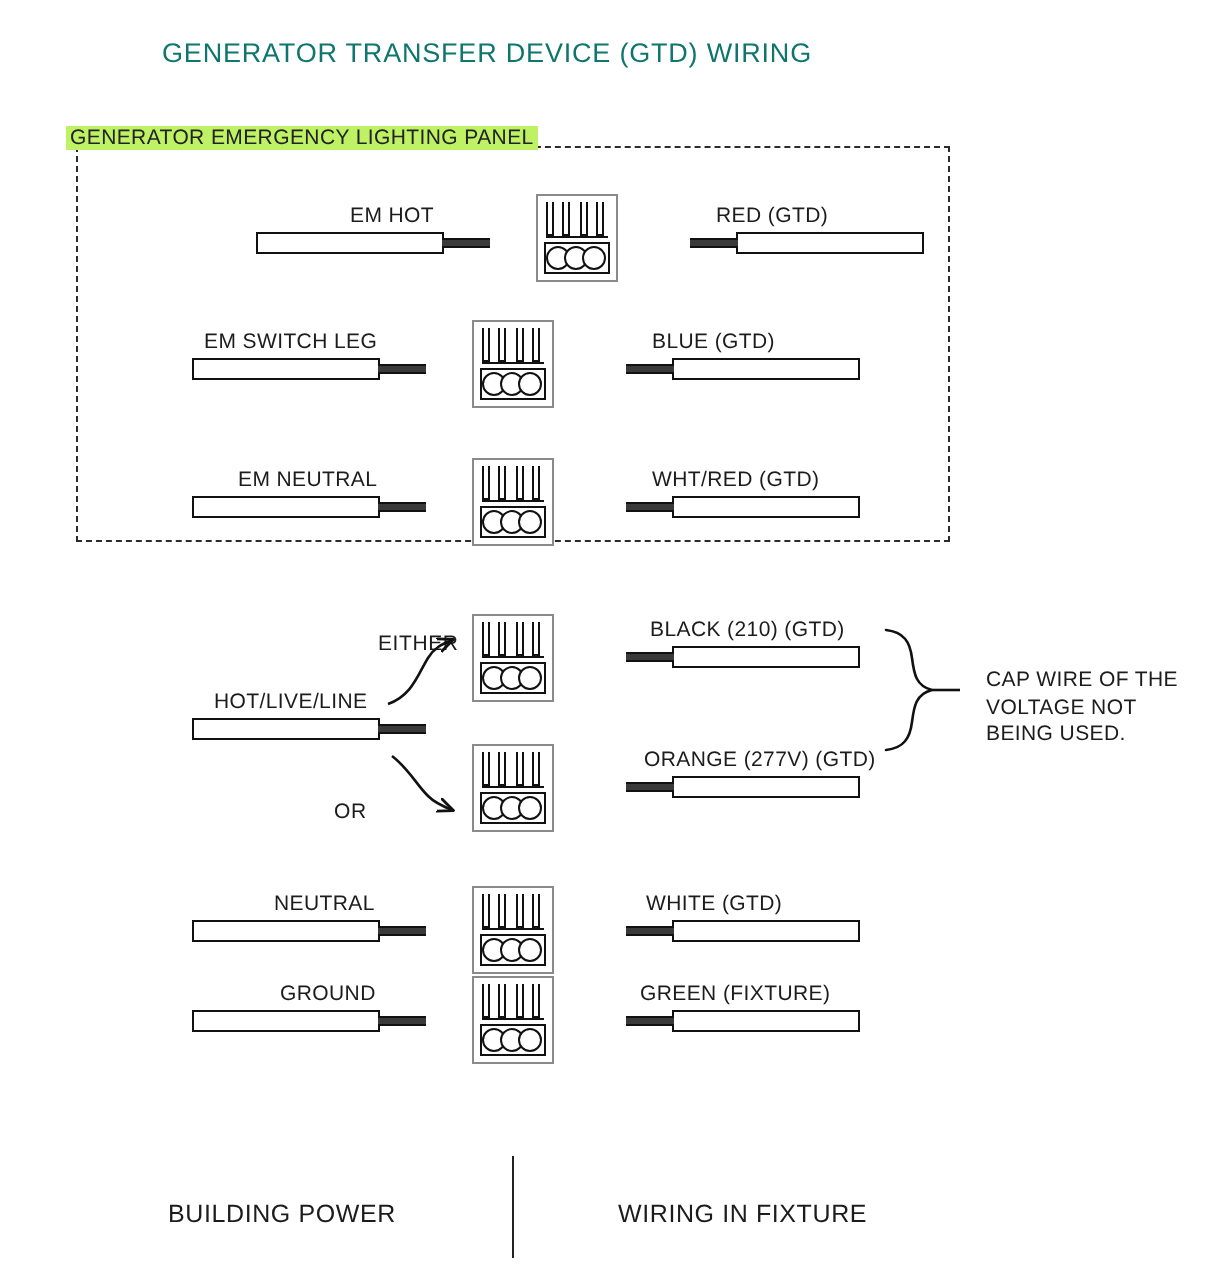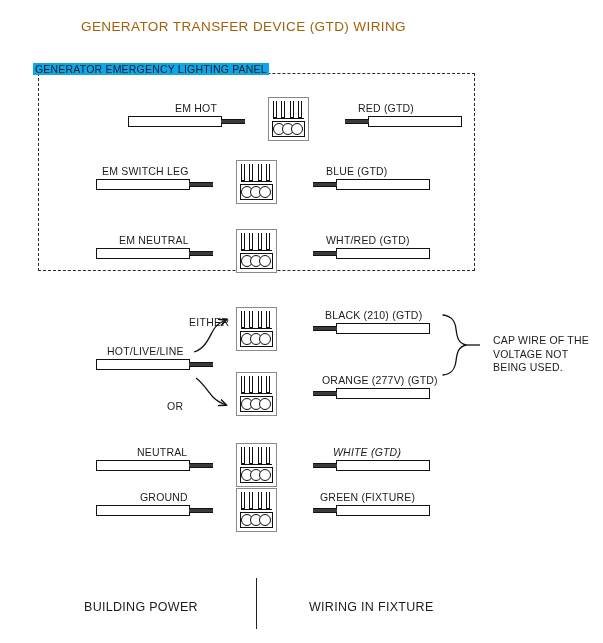--- a/index.html
+++ b/index.html
@@ -19,41 +19,41 @@
 
   
   .title {
     position: absolute;
     left: 0;
     top: 19px;
     width: 487px;
     text-align: center;
     font-size: 13.5px;
     letter-spacing: 0.4px;
-    color: #a16207;
+    color: #0f766e;
     white-space: nowrap;
   }
 
   
   .panel-box {
     position: absolute;
     left: 38px;
     top: 73px;
     width: 437px;
     height: 198px;
     border: 1.6px dashed #2b2b2b;
     box-sizing: border-box;
   }
   .panel-box-label {
     position: absolute;
     left: 33px;
     top: 63px;
     font-size: 10.5px;
     letter-spacing: 0.2px;
-    background: #0ea5e9;
+    background: #bef264;
     padding: 0 2px;
     white-space: nowrap;
     color: #222;
   }
 
   
   .row {
     position: absolute;
     left: 0;
     width: 603px;
@@ -377,21 +377,21 @@
         <div class="lug l0"></div>
         <div class="lug l1"></div>
         <div class="lug l2"></div>
       </div>
     </div>
 
     <div class="wire lead-left" style="left:313px; top:20px; width:117px;">
       <div class="jacket"></div>
       <div class="conductor"></div>
     </div>
-    <div class="wire-label" style="left:333px; top:6px;font-style:italic;">WHITE (GTD)</div>
+    <div class="wire-label" style="left:323px; top:6px;">WHITE (GTD)</div>
   </div>
 
   <div class="row" style="top:480px;">
     <div class="wire lead-right" style="left:96px; top:25px; width:117px;">
       <div class="jacket"></div>
       <div class="conductor"></div>
     </div>
     <div class="wire-label" style="left:140px; top:11px;">GROUND</div>
 
     <div class="connector" style="left:236px; top:8px;">

